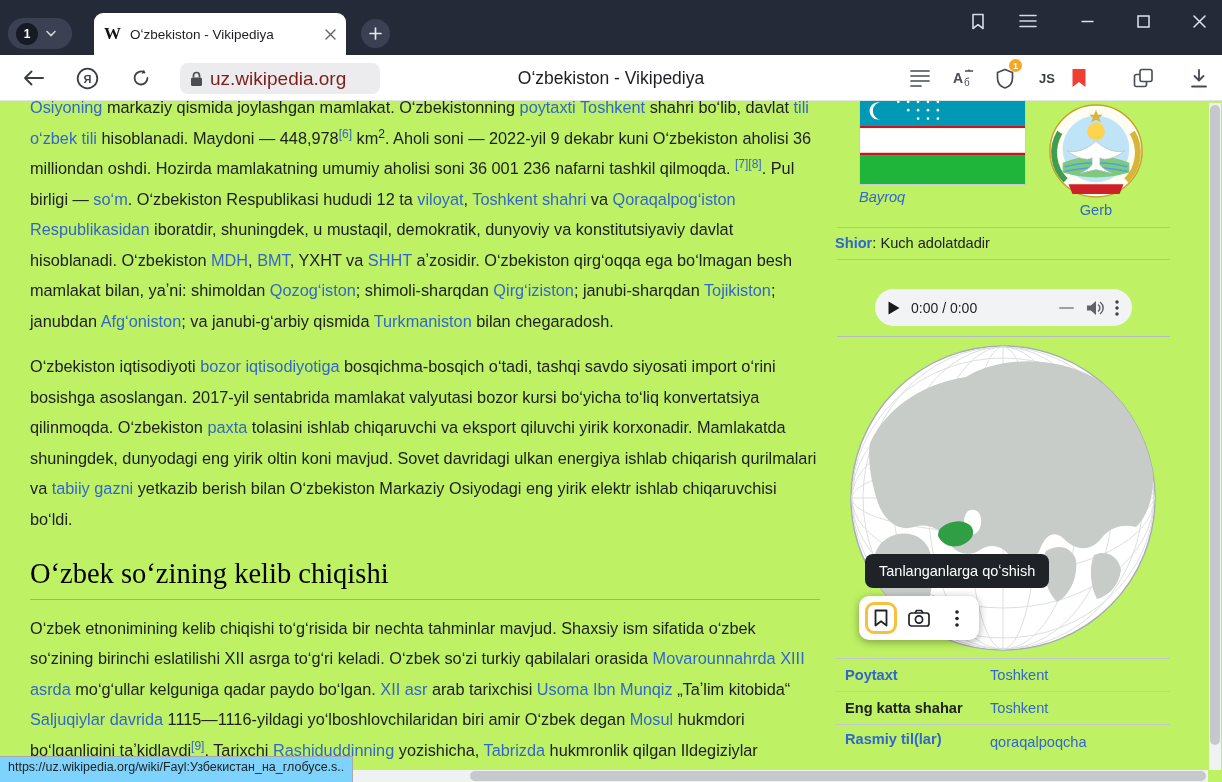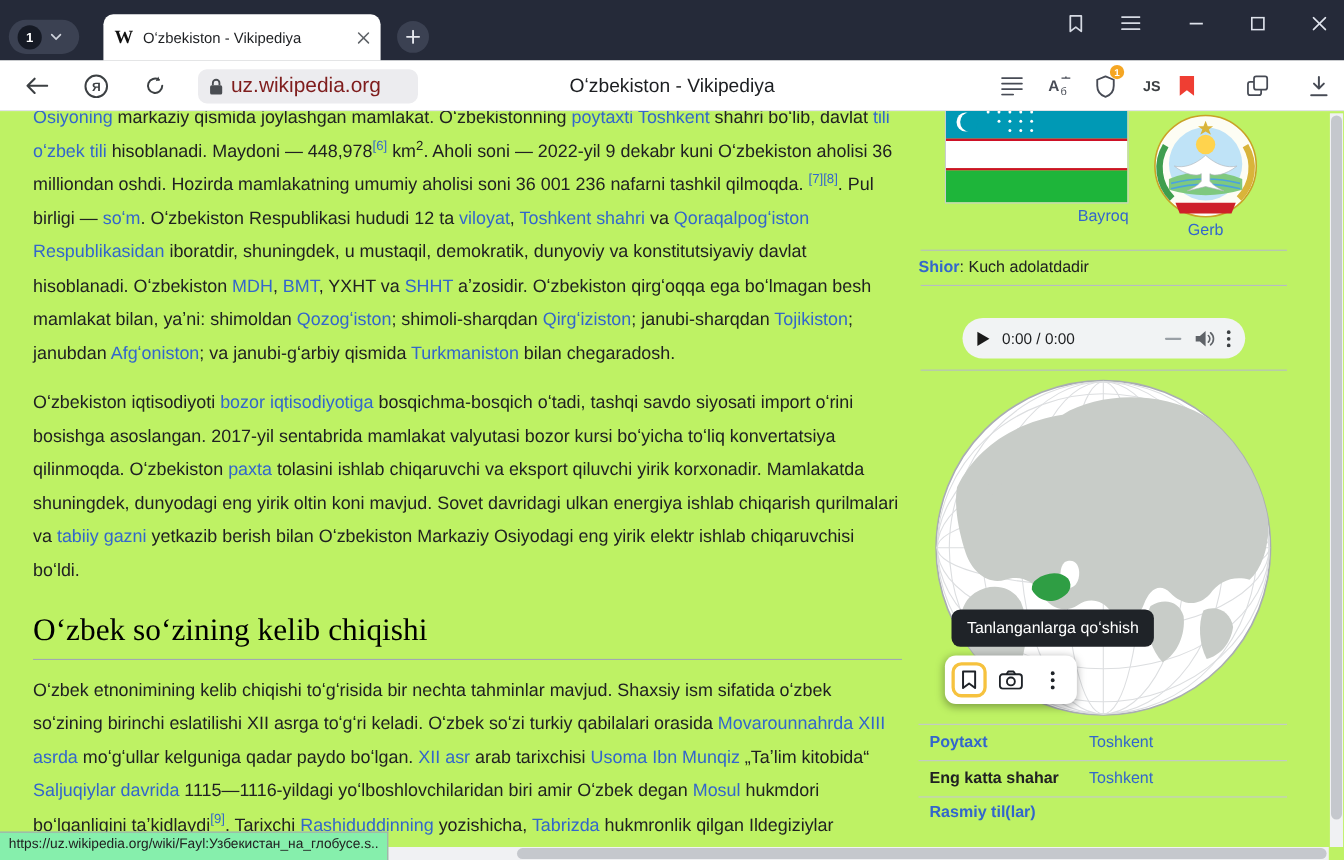--- a/index.html
+++ b/index.html
@@ -34,21 +34,21 @@
   .wlink{color:#3366cc;text-decoration:none;cursor:pointer;}
   .wlink.b{font-weight:bold;}
   sup{font-size:12px;line-height:0;}
   sup.wsup{color:#3366cc;cursor:pointer;}
 
   
   .infobox{position:absolute;left:835px;top:0;width:337px;height:100%;font-size:14.6px;color:#202122;}
   .ib-div{position:absolute;left:2px;right:2px;height:0;border-top:1px solid #b6bcc3;}
   .ib-line{position:absolute;left:0;right:0;text-align:left;}
   .ib-flagwrap{position:absolute;left:24px;top:-5px;width:167px;height:89px;border:1px solid #c8ccd1;box-sizing:border-box;overflow:hidden;cursor:pointer;}
-  .ib-flagcap{position:absolute;left:24px;top:88px;width:167px;text-align:right;}
+  .ib-flagcap{position:absolute;left:24px;top:88px;width:167px;text-align:left;font-style:italic;}
   .ib-gerb{position:absolute;left:212px;top:1px;width:98px;height:98px;cursor:pointer;}
   .ib-gerbcap{position:absolute;left:212px;top:101px;width:98px;text-align:center;}
   .player{position:absolute;left:40px;top:188px;width:257px;height:37px;background:#f1f3f4;border-radius:19px;display:flex;align-items:center;padding:0 13px;box-sizing:border-box;}
   .ptime{font-size:14px;color:#1d1e20;margin-left:11px;}
   .pdash{width:15px;height:2px;border-radius:1px;background:#9aa0a6;margin-left:auto;}
   .pvol{margin-left:12px;display:flex;cursor:pointer;}
   .pkebab{margin-left:10px;display:flex;cursor:pointer;}
   .globe{position:absolute;left:13px;top:242px;width:310px;height:310px;cursor:pointer;}
   .tooltip{position:absolute;left:30px;top:453px;background:#1f2328;color:#fff;font-size:14.5px;padding:9px 14px;border-radius:8px;white-space:nowrap;z-index:5;}
   .actionbar{position:absolute;left:24px;top:495px;background:#fff;border-radius:10px;box-shadow:0 2px 8px rgba(0,0,0,.35);display:flex;align-items:center;padding:3px;z-index:4;}
@@ -60,21 +60,21 @@
   .ib-label{flex:0 0 155px;padding-left:10px;font-weight:bold;box-sizing:border-box;}
   .ib-label.blue{color:#3366cc;cursor:pointer;}
   .ib-value{flex:1;color:#3366cc;cursor:pointer;}
   .ib-value div{line-height:22px;}
 
   
   .vscroll{position:absolute;right:1px;top:103px;width:12px;height:667px;background:#f0f1f3;}
   .vthumb{position:absolute;left:1px;right:1px;top:2px;height:640px;background:#c5c8cd;border-radius:5px;}
   .hscroll{position:absolute;left:0;right:14px;bottom:0;height:12px;background:#f0f1f3;}
   .hthumb{position:absolute;left:470px;right:2px;top:1px;bottom:1px;background:#c5c8cd;border-radius:5px;}
-  .statusbar{position:absolute;left:0;bottom:0;height:22px;background:#86efac;border-top:1px solid #a9a9a9;border-right:1px solid #a9a9a9;font-size:12.5px;color:#222;padding:3px 8px 0 8px;z-index:9;}
+  .statusbar{position:absolute;left:0;bottom:0;height:22px;background:#7dd3fc;border-top:1px solid #a9a9a9;border-right:1px solid #a9a9a9;font-size:12.5px;color:#222;padding:3px 8px 0 8px;z-index:9;}
 </style>
 </head>
 <body>
 
 <div class="window">
 
   <div class="chrome">
     <div class="tabgroup">
       <span class="tg-circle">1</span>
       <svg class="tg-chev" width="10" height="7" viewBox="0 0 10 7">
@@ -339,20 +339,21 @@
           <span class="ib-label blue">Poytaxt</span>
           <span class="ib-value">Toshkent</span>
         </div>
         <div class="ib-row">
           <span class="ib-label">Eng katta shahar</span>
           <span class="ib-value">Toshkent</span>
         </div>
         <div class="ib-row tall">
           <span class="ib-label blue">Rasmiy til(lar)</span>
           <span class="ib-value">
+            <div>qoraqalpoqcha</div>
           </span>
         </div>
       </div>
     </div>
   </div>
 
   <div class="vscroll">
       <div class="vthumb"></div>
     </div>
   <div class="hscroll">

